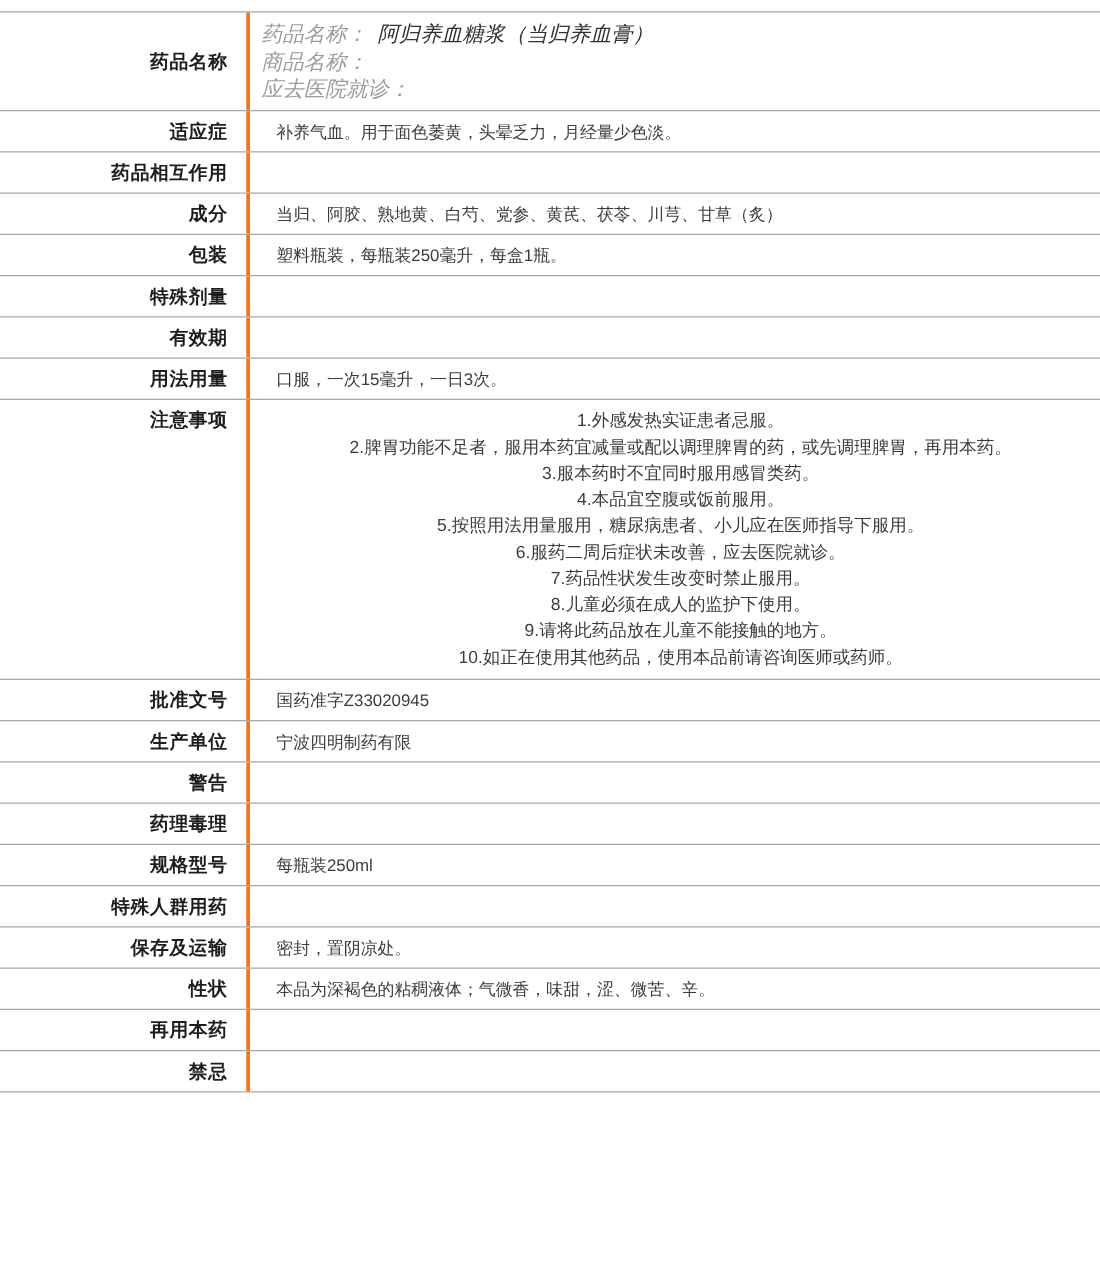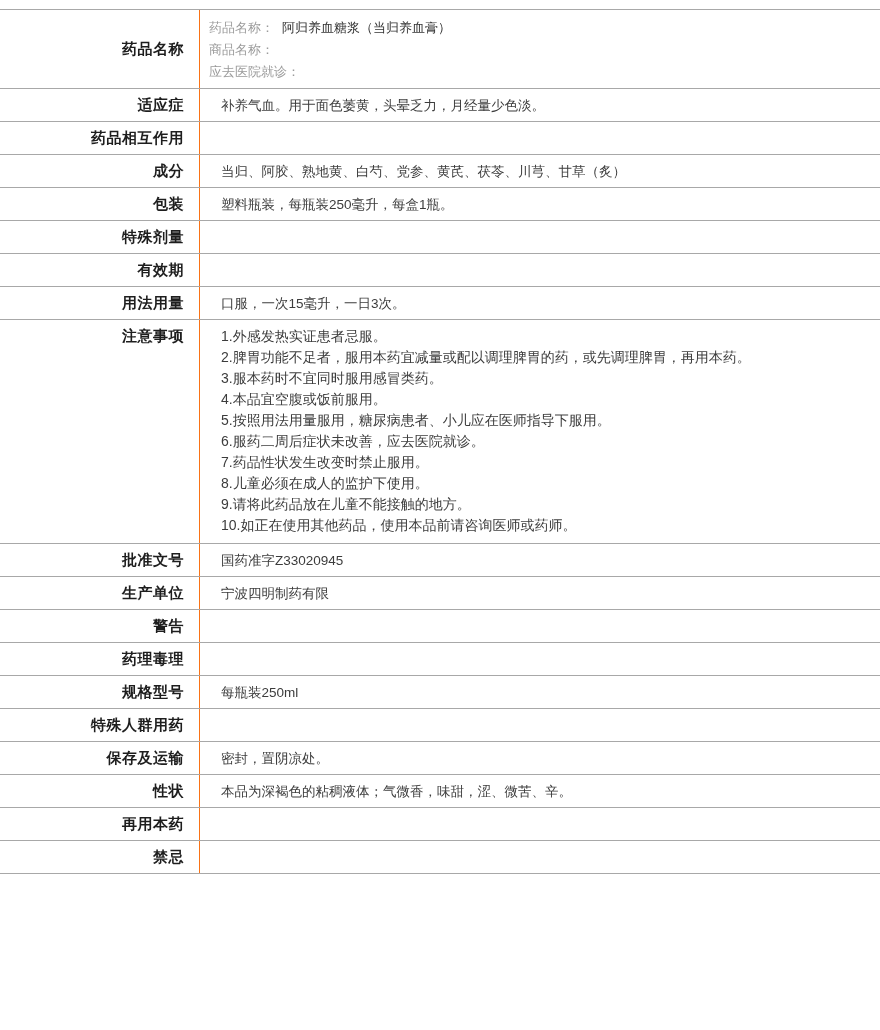--- a/index.html
+++ b/index.html
@@ -16,21 +16,21 @@
     border-bottom: 1px solid #a8a8a8;
   }
   .row {
     display: flex;
     border-top: 1px solid #a8a8a8;
     min-height: 33px;
   }
   .cell-label {
     width: 200px;
     flex: 0 0 200px;
-    border-right: 1px solid #f97316;
+    border-right: 3px solid #f97316;
     display: flex;
     align-items: center;
     justify-content: flex-end;
     padding-right: 15px;
     font-weight: bold;
     font-size: 15px;
     color: #1e1e1e;
     letter-spacing: 0.5px;
   }
   .cell-value {
@@ -43,34 +43,36 @@
     line-height: 19px;
   }
   
   .row-name { min-height: 75px; }
   .name-cell {
     display: block;
     padding: 7px 12px 5px 9px;
   }
   .name-line {
     line-height: 22px;
-    font-size: 13px;
+    font-size: 17px;
     white-space: nowrap;
+    font-style: italic;
   }
   .sub-label { color: #9b9b9b; }
   .name-value { color: #333333; margin-left: 8px; }
   
   .notes .cell-label {
     align-items: flex-start;
     padding-top: 7px;
   }
   .notes .cell-value {
     display: block;
     padding-top: 6px;
     padding-bottom: 7px;
+    text-align: center;
   }
   .note-line {
     line-height: 21px;
     font-size: 14px;
     color: #3c3c3c;
   }
 </style>
 </head>
 <body>
 

